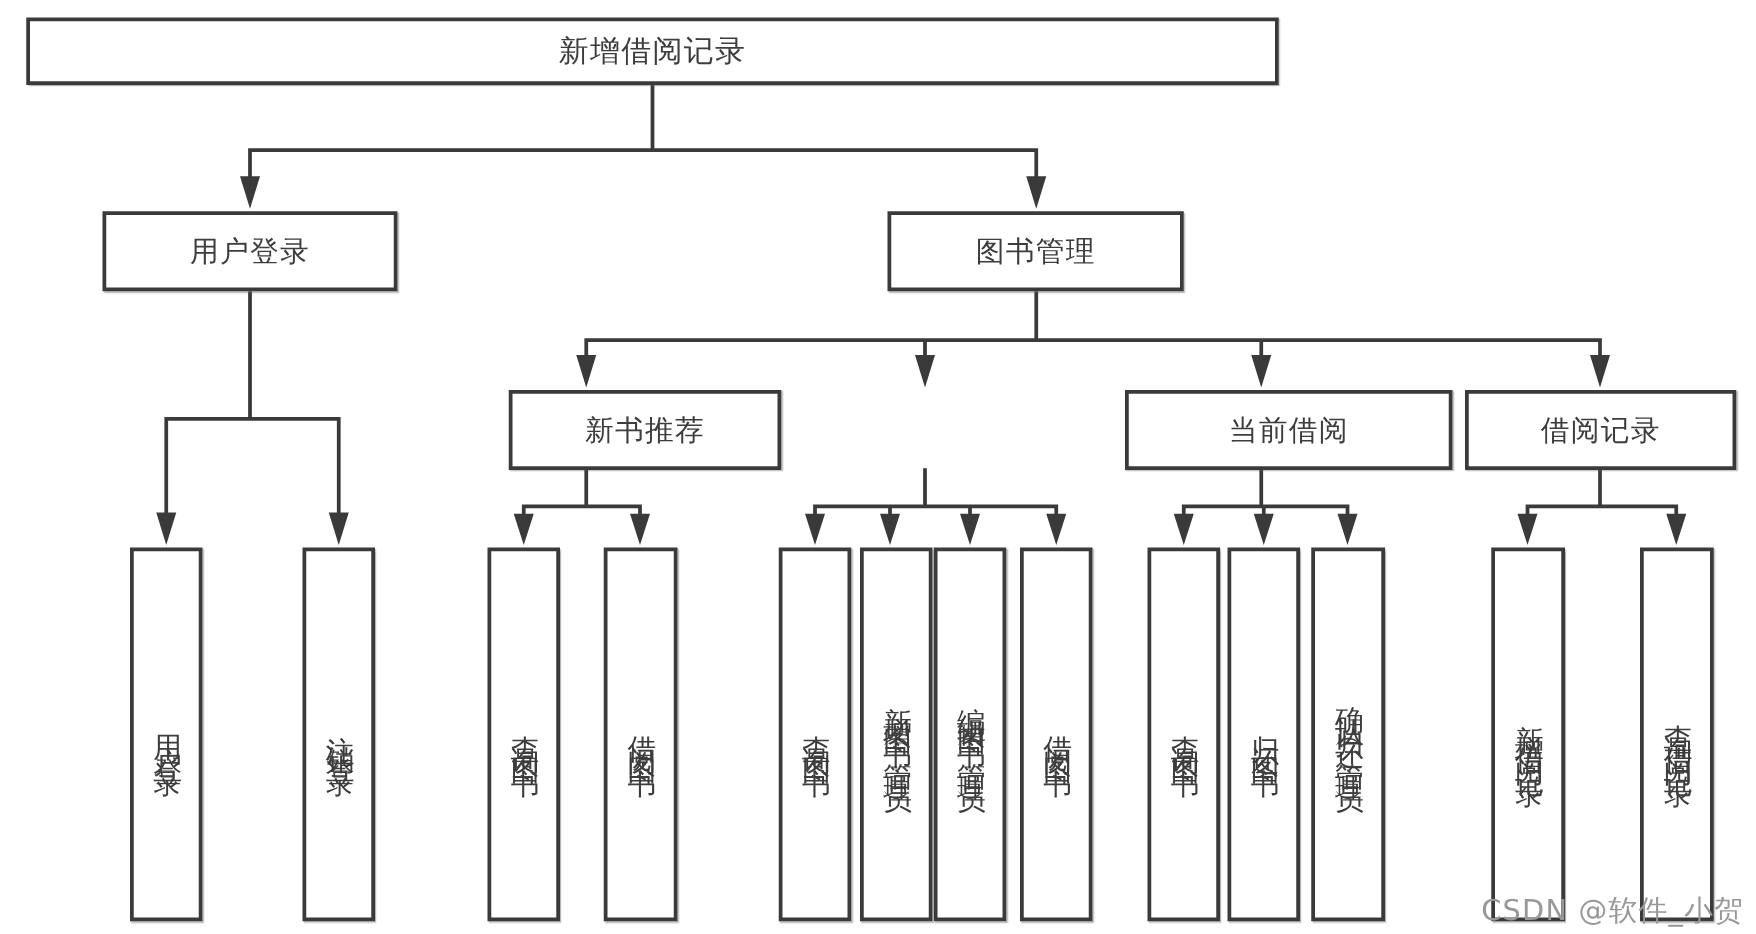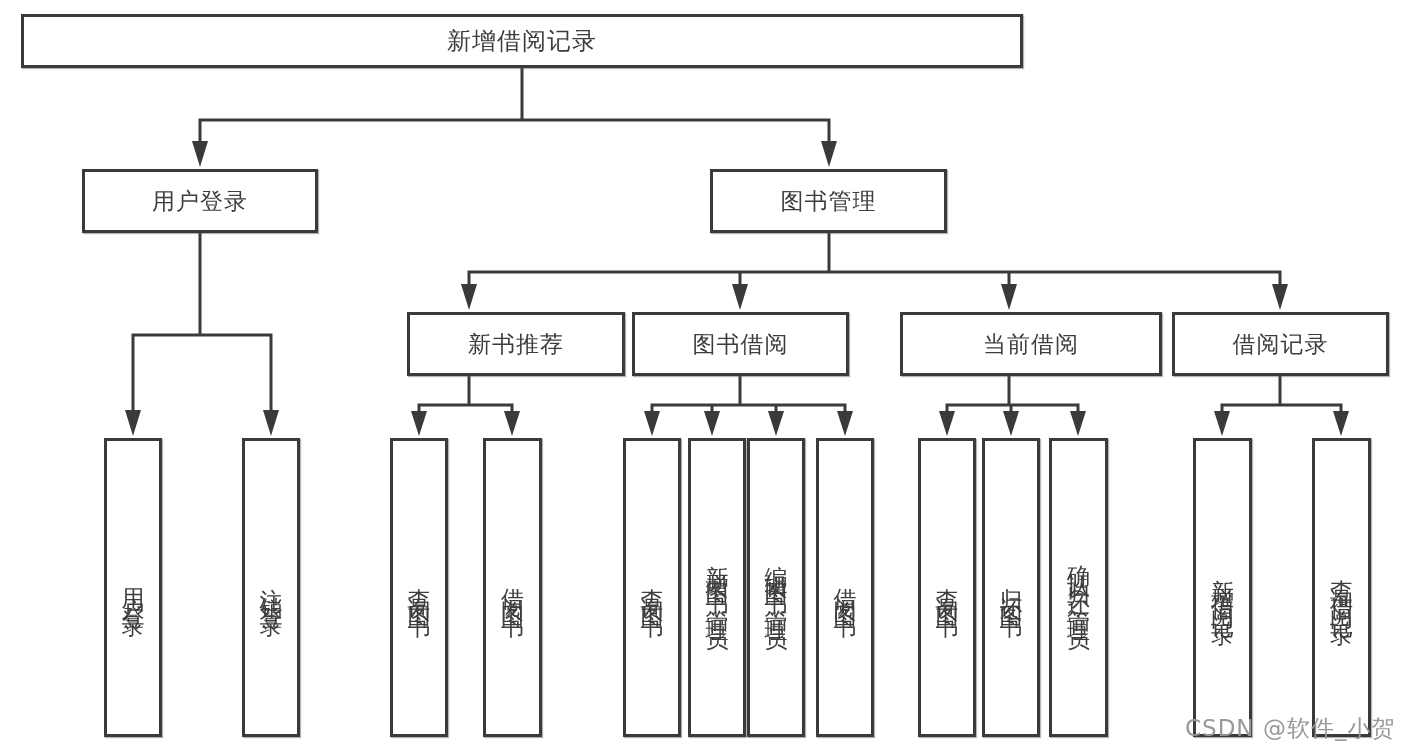--- a/index.html
+++ b/index.html
@@ -76,21 +76,20 @@
       M1078,436 L1070,411 L1086,411 Z
       M1222,436 L1214,411 L1230,411 Z  M1341,436 L1333,411 L1349,411 Z"></path>
   </svg>
 
   <div class="node root" style="left:21px; top:14px; width:1002px; height:54px;">新增借阅记录</div>
 
   <div class="node" style="left:82px; top:169px; width:236px; height:64px;">用户登录</div>
   <div class="node" style="left:710px; top:169px; width:237px; height:64px;">图书管理</div>
 
   <div class="node" style="left:360px; top:312px; width:218px; height:64px;margin-left:47px;">新书推荐</div>
-  <div class="node" style="left:632px; top:312px; width:217px; height:64px;">图书借阅</div>
   <div class="node" style="left:900px; top:312px; width:262px; height:64px;">当前借阅</div>
   <div class="node" style="left:1172px; top:312px; width:217px; height:64px;">借阅记录</div>
 
   <div class="node leaf" style="left:104px; top:438px; width:58px; height:299px;">
     <span class="vtext">用户登录</span>
   </div>
   <div class="node leaf" style="left:242px; top:438px; width:58px; height:299px;">
     <span class="vtext">注销登录</span>
   </div>
 

